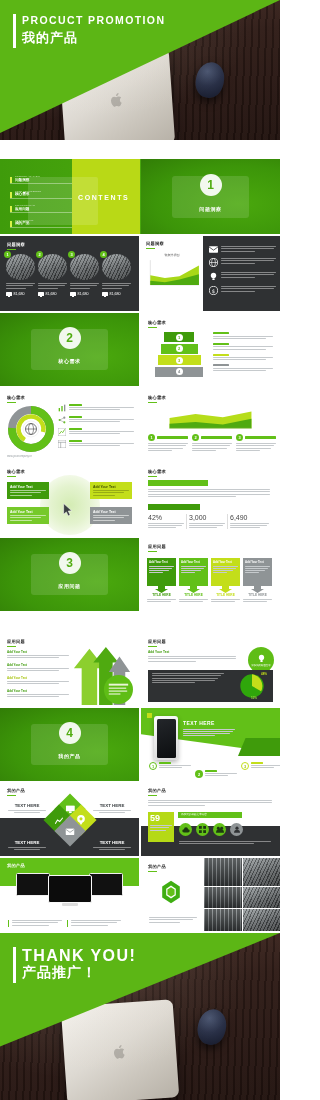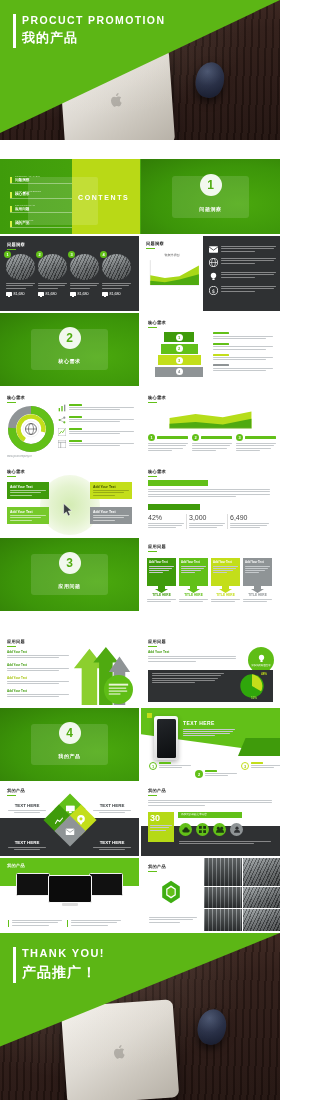--- a/index.html
+++ b/index.html
@@ -820,21 +820,21 @@
 
   <div class="slide half-r" style="top:783px;height:73px;">
     <div style="position:absolute;left:0;bottom:0;width:100%;height:30px;background:#2f3133;"></div>
     <div class="s-title" style="position:absolute;left:7px;top:5px;">我的产品</div>
     <div class="row-lines" style="position:absolute;left:7px;top:17px;width:124px;">
         <i style="width:100%"></i>
         <i style="width:100%"></i>
         <i style="width:46%"></i>
       </div>
     <div style="position:absolute;left:7px;top:29px;width:26px;height:30px;background:#b5d916;padding:2px;">
-      <div style="font-size:9px;font-weight:bold;color:#fff;line-height:1;">30</div>
+      <div style="font-size:9px;font-weight:bold;color:#fff;line-height:1;">59</div>
       <div class="row-lines" style="margin-top:2px;">
           <i class="w" style="width:100%"></i>
           <i class="w" style="width:88%"></i>
           <i class="w" style="width:72%"></i>
         </div>
       </div>
     <div style="position:absolute;left:37px;top:29px;width:64px;height:6px;background:#62c018;">
       <span style="font-size:2.6px;color:#fff;padding-left:3px;line-height:6px;display:block;">添加您的标题文字内容</span>
       </div>
     <div style="position:absolute;left:38px;top:40px;display:flex;gap:4px;">
@@ -920,17 +920,17 @@
 
   <div class="slide full desk" style="top:933px;height:167px;">
     <div class="laptop" style="left:64px;top:70px;width:112px;height:98px;">
       <svg class="applelogo" viewBox="0 0 24 28">
           <path fill="#8d8a84" d="M17 14.8c0-3 2.4-4.4 2.5-4.5-1.4-2-3.5-2.3-4.2-2.3-1.8-.2-3.5 1-4.4 1-.9 0-2.3-1-3.8-1C5.2 8 3.3 9.2 2.3 11c-2 3.5-.5 8.7 1.4 11.5 1 1.4 2.1 3 3.6 2.9 1.4-.06 2-.93 3.7-.93 1.7 0 2.2.93 3.7.9 1.5 0 2.5-1.4 3.4-2.8 1.1-1.6 1.5-3.2 1.5-3.3-.03 0-2.6-1-2.6-4zM14.3 5.4c.8-1 1.3-2.3 1.2-3.6-1.2 0-2.6.8-3.4 1.7-.7.8-1.4 2.2-1.2 3.5 1.3.1 2.7-.7 3.4-1.6z"></path>
         </svg>
     </div>
     <div class="mouse" style="left:198px;top:76px;width:28px;height:36px;"></div>
     <div class="greenwedge" style="clip-path:polygon(0 0,100% 0,0 68%);"></div>
     <div class="cover-bar" style="left:13px;top:14px;width:2.5px;height:36px;"></div>
-    <div class="cover-txt cov-en" style="left:22px;top:14px;font-size:11px;">THANK YOU!</div>
+    <div class="cover-txt cov-en" style="left:22px;top:14px;font-size:16px;">THANK YOU!</div>
     <div class="cover-txt cov-cn" style="left:22px;top:31px;font-size:14px;">产品推广！</div>
   </div>
 
 </div>
 
 </body></html>

